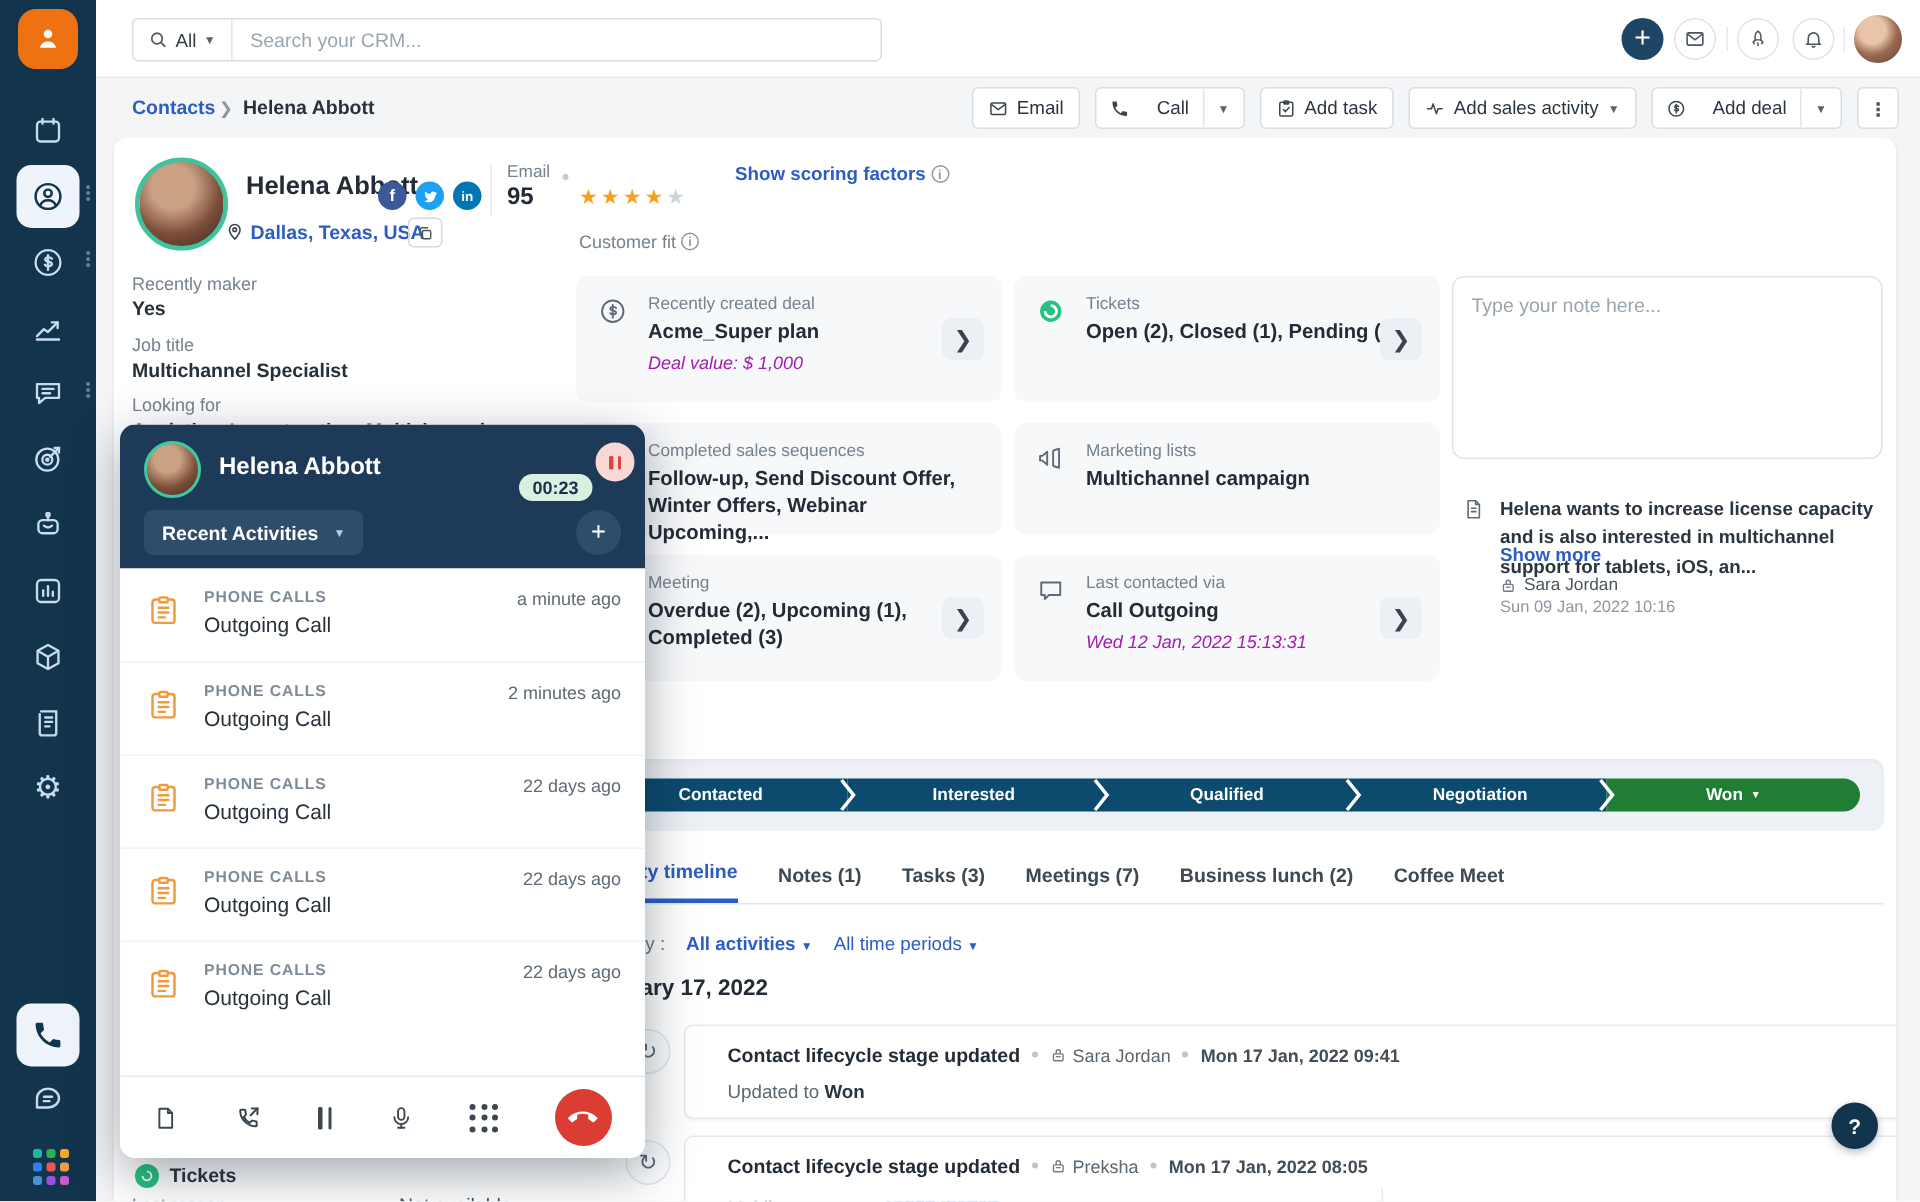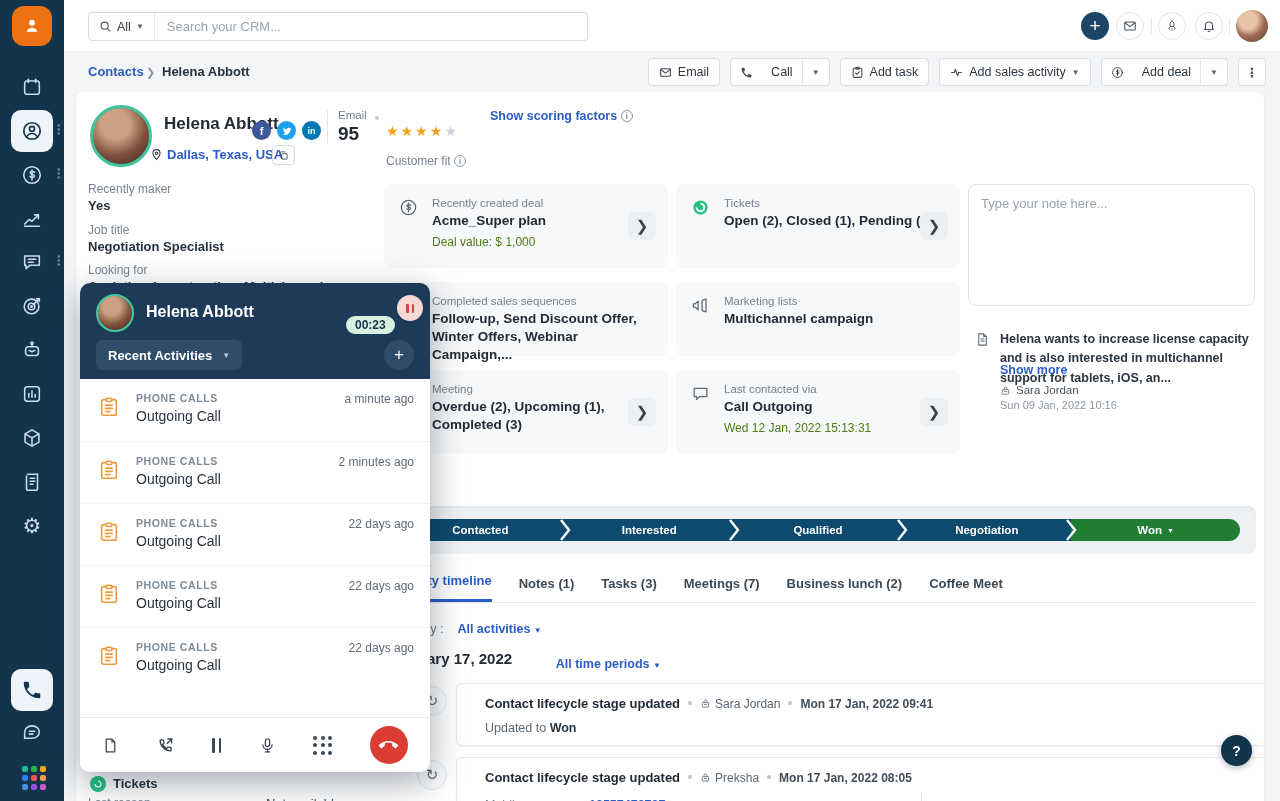--- a/index.html
+++ b/index.html
@@ -37,21 +37,21 @@
   .split > div + div { border-left:1px solid #e1e6ea; }
   .caret { font-size:8px; color:#58646f; }
 
   
   #maincard { left:76px; top:92px; width:1188px; height:709px; background:#fff; border-radius:8px 8px 0 0; box-shadow:0 1px 3px rgba(20,30,40,.08); overflow:hidden; z-index:3; }
   .lbl { font-size:12px; color:#76828e; }
   .val { font-size:13px; font-weight:700; color:#26303a; }
   .mini { position:absolute; background:#f7f8fa; border-radius:8px; padding:13px 14px 12px 48px; }
   .mini .mlabel { font-size:11.5px; color:#76828e; }
   .mini .mtitle { font-size:13.5px; font-weight:700; color:#232c36; margin-top:3px; line-height:1.35; }
-  .mini .msub { font-size:12px; color:#4d7c0f; margin-top:5px; }
+  .mini .msub { font-size:12px; color:#a21caf; margin-top:5px;font-style:italic; }
   .mini .mic { position:absolute; left:15px; top:14px; width:20px; height:20px; color:#5e6a76; }
   .chevbtn { position:absolute; right:12px; top:50%; margin-top:-14px; width:28px; height:28px; background:#eceff3; border-radius:6px; display:flex; align-items:center; justify-content:center; color:#39434e; font-size:15px; }
   textarea.notebox { position:absolute; resize:none; border:1px solid #dfe4e9; border-radius:8px; padding:11px 12px; font-family:inherit; font-size:13px; color:#333; outline:none; }
   textarea.notebox::placeholder { color:#9aa5b0; }
 
   
   #lifeband { position:absolute; left:308px; top:414px; width:872px; height:48px; background:#edf0f4; border-radius:8px; box-shadow:inset 0 2px 3px rgba(20,30,40,.04); }
   #lifebar { position:absolute; left:12px; top:13px; width:844px; height:22px; display:flex; }
   .stage { flex:1; background:#0c4a6e; color:#fff; font-size:11.5px; font-weight:600; display:flex; align-items:center; justify-content:center; gap:5px; }
   .stage.first { border-radius:11px 0 0 11px; }
@@ -321,30 +321,30 @@
     <div class="abs blue" style="left:91px; top:55px; font-size:13px; font-weight:600;">Dallas, Texas, USA</div>
     <div class="abs" style="left:196px; top:53px; width:23px; height:20px; border:1px solid #d4dae0; border-radius:4px; display:flex; align-items:center; justify-content:center;">
       <svg width="11" height="11" viewBox="0 0 24 24" fill="none" stroke="#49545f" stroke-width="2">
           <rect x="8" y="8" width="12" height="12" rx="2"></rect>
           <path d="M5 15V6a2 2 0 0 1 2-2h9"></path>
         </svg>
     </div>
 
     <div class="abs" style="left:251px; top:18px; width:1px; height:34px; background:#e2e7eb;"></div>
     <div class="abs lbl" style="left:262px; top:17px; font-size:11.5px;">Email</div>
-    <div class="abs" style="left:262px; top:31px; font-size:19px; font-weight:700; color:#232c36;">95</div>
+    <div class="abs" style="left:262px; top:31px; font-size:16px; font-weight:700; color:#232c36;">95</div>
     <div class="abs" style="left:299px; top:24px; width:4px; height:4px; border-radius:50%; background:#c3ccd4;"></div>
     <div class="abs lbl" style="left:310px; top:17px;margin-top:45px;"><span>Customer fit</span> <span class="info-i">i</span></div>
     <div class="abs" style="left:310px; top:31px; font-size:14px; letter-spacing:2px;"><span style="color:#f8a01b;">★★★★</span><span style="color:#ccd4db;">★</span></div>
     <div class="abs blue" style="left:414px; top:17px; font-size:12.5px; font-weight:600;"><span>Show scoring factors</span> <span class="info-i">i</span></div>
 
     <div class="abs lbl" style="left:12px; top:90px;">Recently maker</div>
     <div class="abs val" style="left:12px; top:106px;">Yes</div>
     <div class="abs lbl" style="left:12px; top:131px;">Job title</div>
-    <div class="abs val" style="left:12px; top:147px;">Negotiation Specialist</div>
+    <div class="abs val" style="left:12px; top:147px;">Multichannel Specialist</div>
     <div class="abs lbl" style="left:12px; top:171px;">Looking for</div>
     <div class="abs val" style="left:12px; top:187px;">Analytics, Import option, Multichannel</div>
 
     <div class="cir abs" style="left:14px; top:684px; width:16px; height:16px; background:#27c281;">
       <svg width="10" height="10" viewBox="0 0 24 24" fill="none" stroke="#fff" stroke-width="3">
           <path d="M12 5a7 7 0 1 1-7 7"></path>
         </svg>
     </div>
     <div class="abs" style="left:37px; top:684px; font-size:13px; font-weight:700; color:#2a3540;">Tickets</div>
     <div class="abs lbl" style="left:12px; top:704px;">Last reason</div>
@@ -364,21 +364,21 @@
       <div class="chevbtn">❯</div>
     </div>
     <div class="mini" style="left:308px; top:190px; width:284px; height:74px;">
       <span class="mic">
         <svg viewBox="0 0 24 24" width="19" height="19" fill="none" stroke="currentColor" stroke-width="1.6">
             <rect x="4" y="4" width="11" height="11" rx="2"></rect>
             <path d="M9 19h9a2 2 0 0 0 2-2V8"></path>
           </svg>
       </span>
       <div class="mlabel">Completed sales sequences</div>
-      <div class="mtitle">Follow-up, Send Discount Offer, Winter Offers, Webinar Campaign,...</div>
+      <div class="mtitle">Follow-up, Send Discount Offer, Winter Offers, Webinar Upcoming,...</div>
     </div>
     <div class="mini" style="left:308px; top:278px; width:284px; height:84px;">
       <span class="mic">
         <svg viewBox="0 0 24 24" width="19" height="19" fill="none" stroke="currentColor" stroke-width="1.6" stroke-linecap="round">
             <rect x="4" y="5.5" width="16" height="14.5" rx="2.5"></rect>
             <line x1="8" y1="3.5" x2="8" y2="7"></line>
             <line x1="16" y1="3.5" x2="16" y2="7"></line>
           </svg>
       </span>
       <div class="mlabel">Meeting</div>
@@ -479,21 +479,21 @@
       <span class="tab">Notes (1)</span>
       <span class="tab">Tasks (3)</span>
       <span class="tab">Meetings (7)</span>
       <span class="tab">Business lunch (2)</span>
       <span class="tab">Coffee Meet</span>
     </div>
 
     <div class="abs" style="left:316px; top:530px; font-size:12.5px; color:#6d7984; display:flex; gap:14px;">
       <span>Filter by :</span>
       <span class="blue" style="font-weight:600;"><span>All activities</span> <span style="font-size:8px;">▼</span></span>
-      <span class="blue" style="font-weight:700;margin-top:35px;"><span>All time periods</span> <span style="font-size:8px;">▼</span></span>
+      <span class="blue" style="font-weight:400;"><span>All time periods</span> <span style="font-size:8px;">▼</span></span>
     </div>
 
     <div class="abs" style="left:316px; top:558px; font-size:15px; font-weight:600; color:#232c36;">January 17, 2022</div>
 
     <div class="marker" style="left:341px; top:594px;">↻</div>
     <div class="tl-card" style="left:380px; top:591px; width:860px; height:63px;">
       <div class="abs" style="left:28px; top:12px; display:flex; align-items:center;">
         <span class="tl-title">Contact lifecycle stage updated</span>
         <span class="mdot"></span>
         <svg width="11" height="11" viewBox="0 0 24 24" fill="none" stroke="#6f7b87" stroke-width="2" style="margin-right:4px;">

